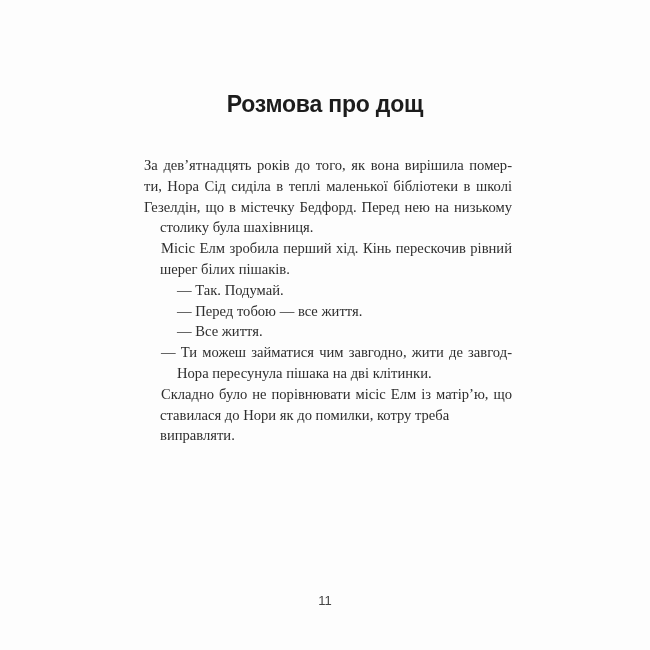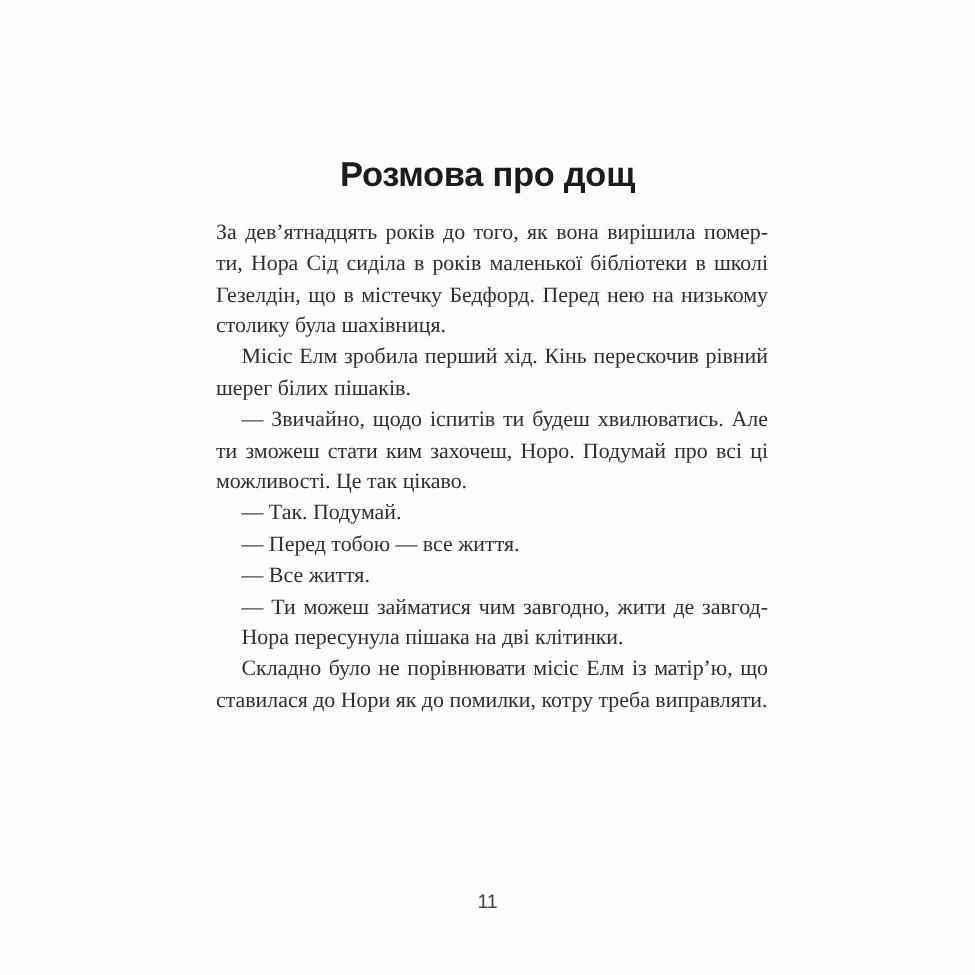--- a/index.html
+++ b/index.html
@@ -14,48 +14,49 @@
     position: relative;
     width: 650px;
     height: 650px;
     background: var(--background, #fdfdfd);
   }
   .title {
     position: absolute;
     top: 90px;
     left: 0;
     right: 0;
-    margin: 12px;
+    margin: 0;
     text-align: center;
     font-family: "Liberation Sans", sans-serif;
     font-weight: 700;
     font-size: 23px;
     line-height: 28px;
     letter-spacing: -0.2px;
     color: var(--title, #1c1c1c);
   }
   .text-block {
     position: absolute;
-    top: 145px;
+    top: 155px;
     left: 144px;
     width: 368px;
     font-family: "Liberation Serif", serif;
     font-size: 14.6px;
     line-height: 20.8px;
     color: var(--body, #2e2e2e);
   }
   .para { margin: 0; padding: 0; }
   .line {
     text-align: justify;
     text-align-last: justify;
     white-space: normal;
   }
   .line.final {
     text-align: left;
     text-align-last: left;
+    margin-left: 16px;
   }
   .para.indent .line:first-child {
     text-indent: 17px;
   }
   .page-number {
     position: absolute;
     top: 593px;
     left: 0;
     right: 0;
     text-align: center;
@@ -67,32 +68,27 @@
 </style>
 </head>
 <body>
 
 <div class="page">
   <h1 class="title">Розмова про дощ</h1>
 
   <div class="text-block">
       <div class="para">
         <div class="line">За дев’ятнадцять років до того, як вона вирішила помер-</div>
-        <div class="line">ти, Нора Сід сиділа в років маленької бібліотеки в школі</div>
+        <div class="line">ти, Нора Сід сиділа в теплі маленької бібліотеки в школі</div>
         <div class="line">Гезелдін, що в містечку Бедфорд. Перед нею на низькому</div>
         <div class="line final">столику була шахівниця.</div>
       </div>
       <div class="para indent">
         <div class="line">Місіс Елм зробила перший хід. Кінь перескочив рівний</div>
         <div class="line final">шерег білих пішаків.</div>
-      </div>
-      <div class="para indent">
-        <div class="line">— Звичайно, щодо іспитів ти будеш хвилюватись. Але</div>
-        <div class="line">ти зможеш стати ким захочеш, Норо. Подумай про всі ці</div>
-        <div class="line final">можливості. Це так цікаво.</div>
       </div>
       <div class="para indent">
         <div class="line final">— Так. Подумай.</div>
       </div>
       <div class="para indent">
         <div class="line final">— Перед тобою — все життя.</div>
       </div>
       <div class="para indent">
         <div class="line final">— Все життя.</div>
       </div>

